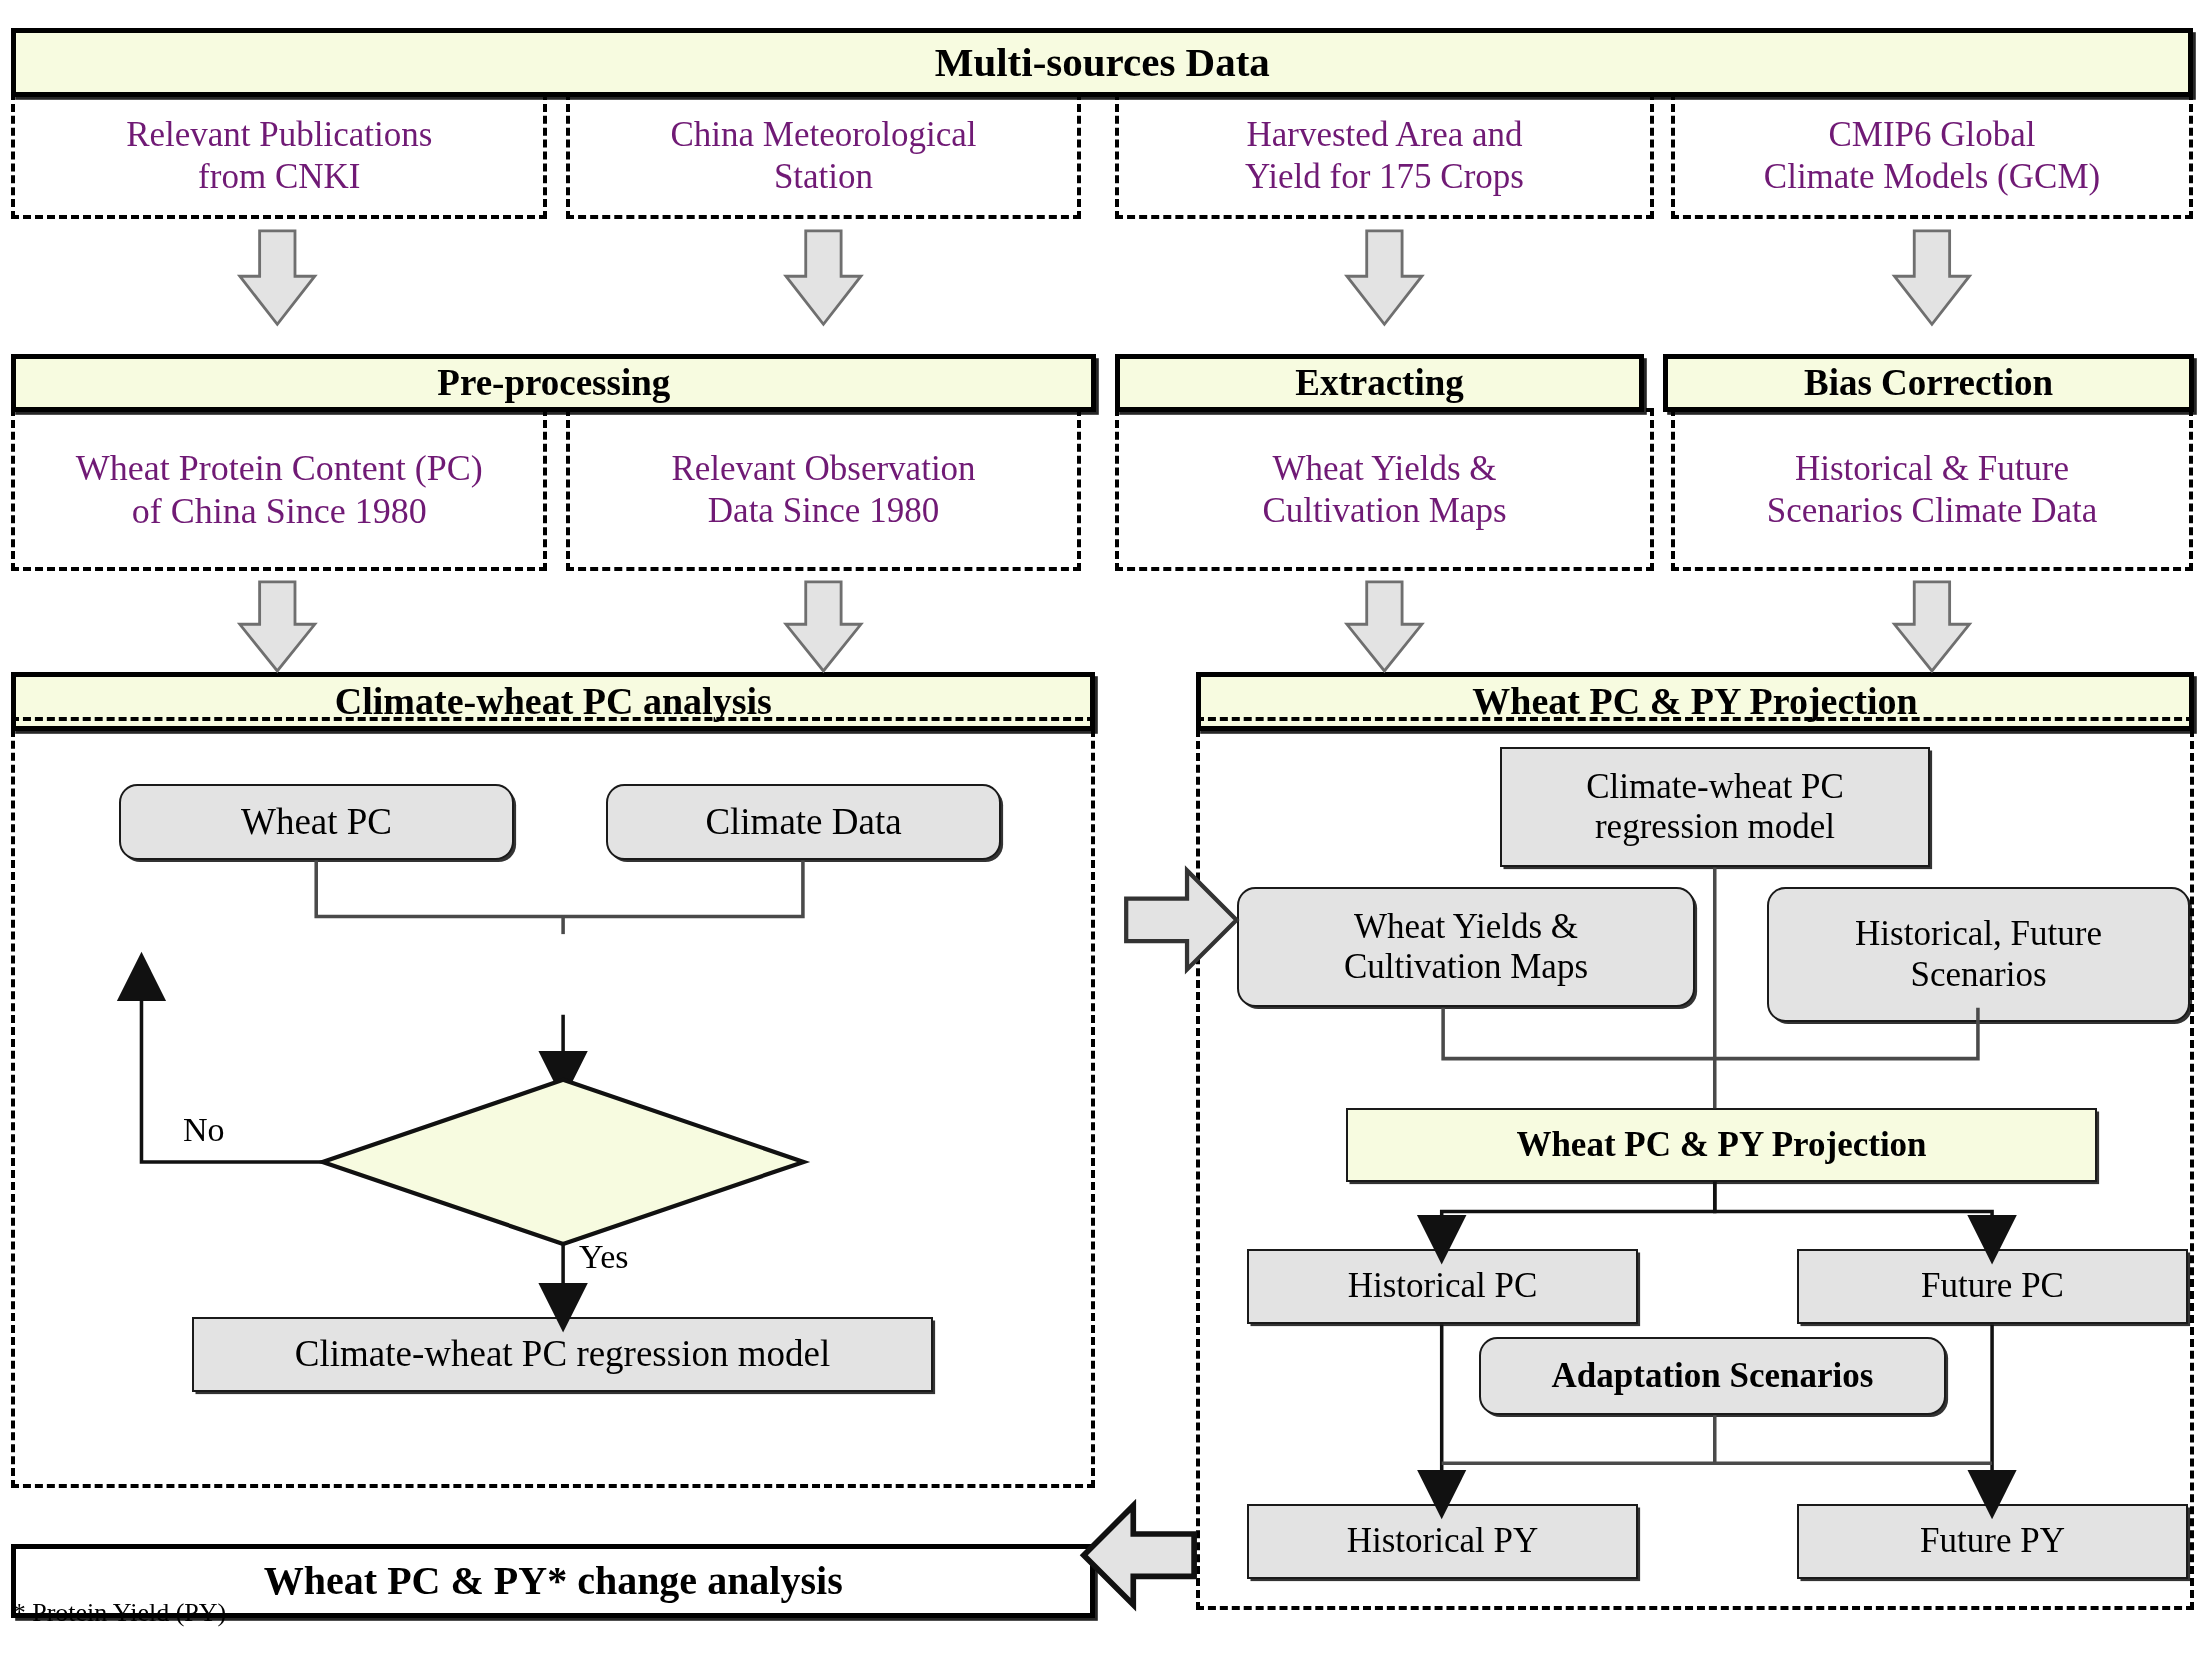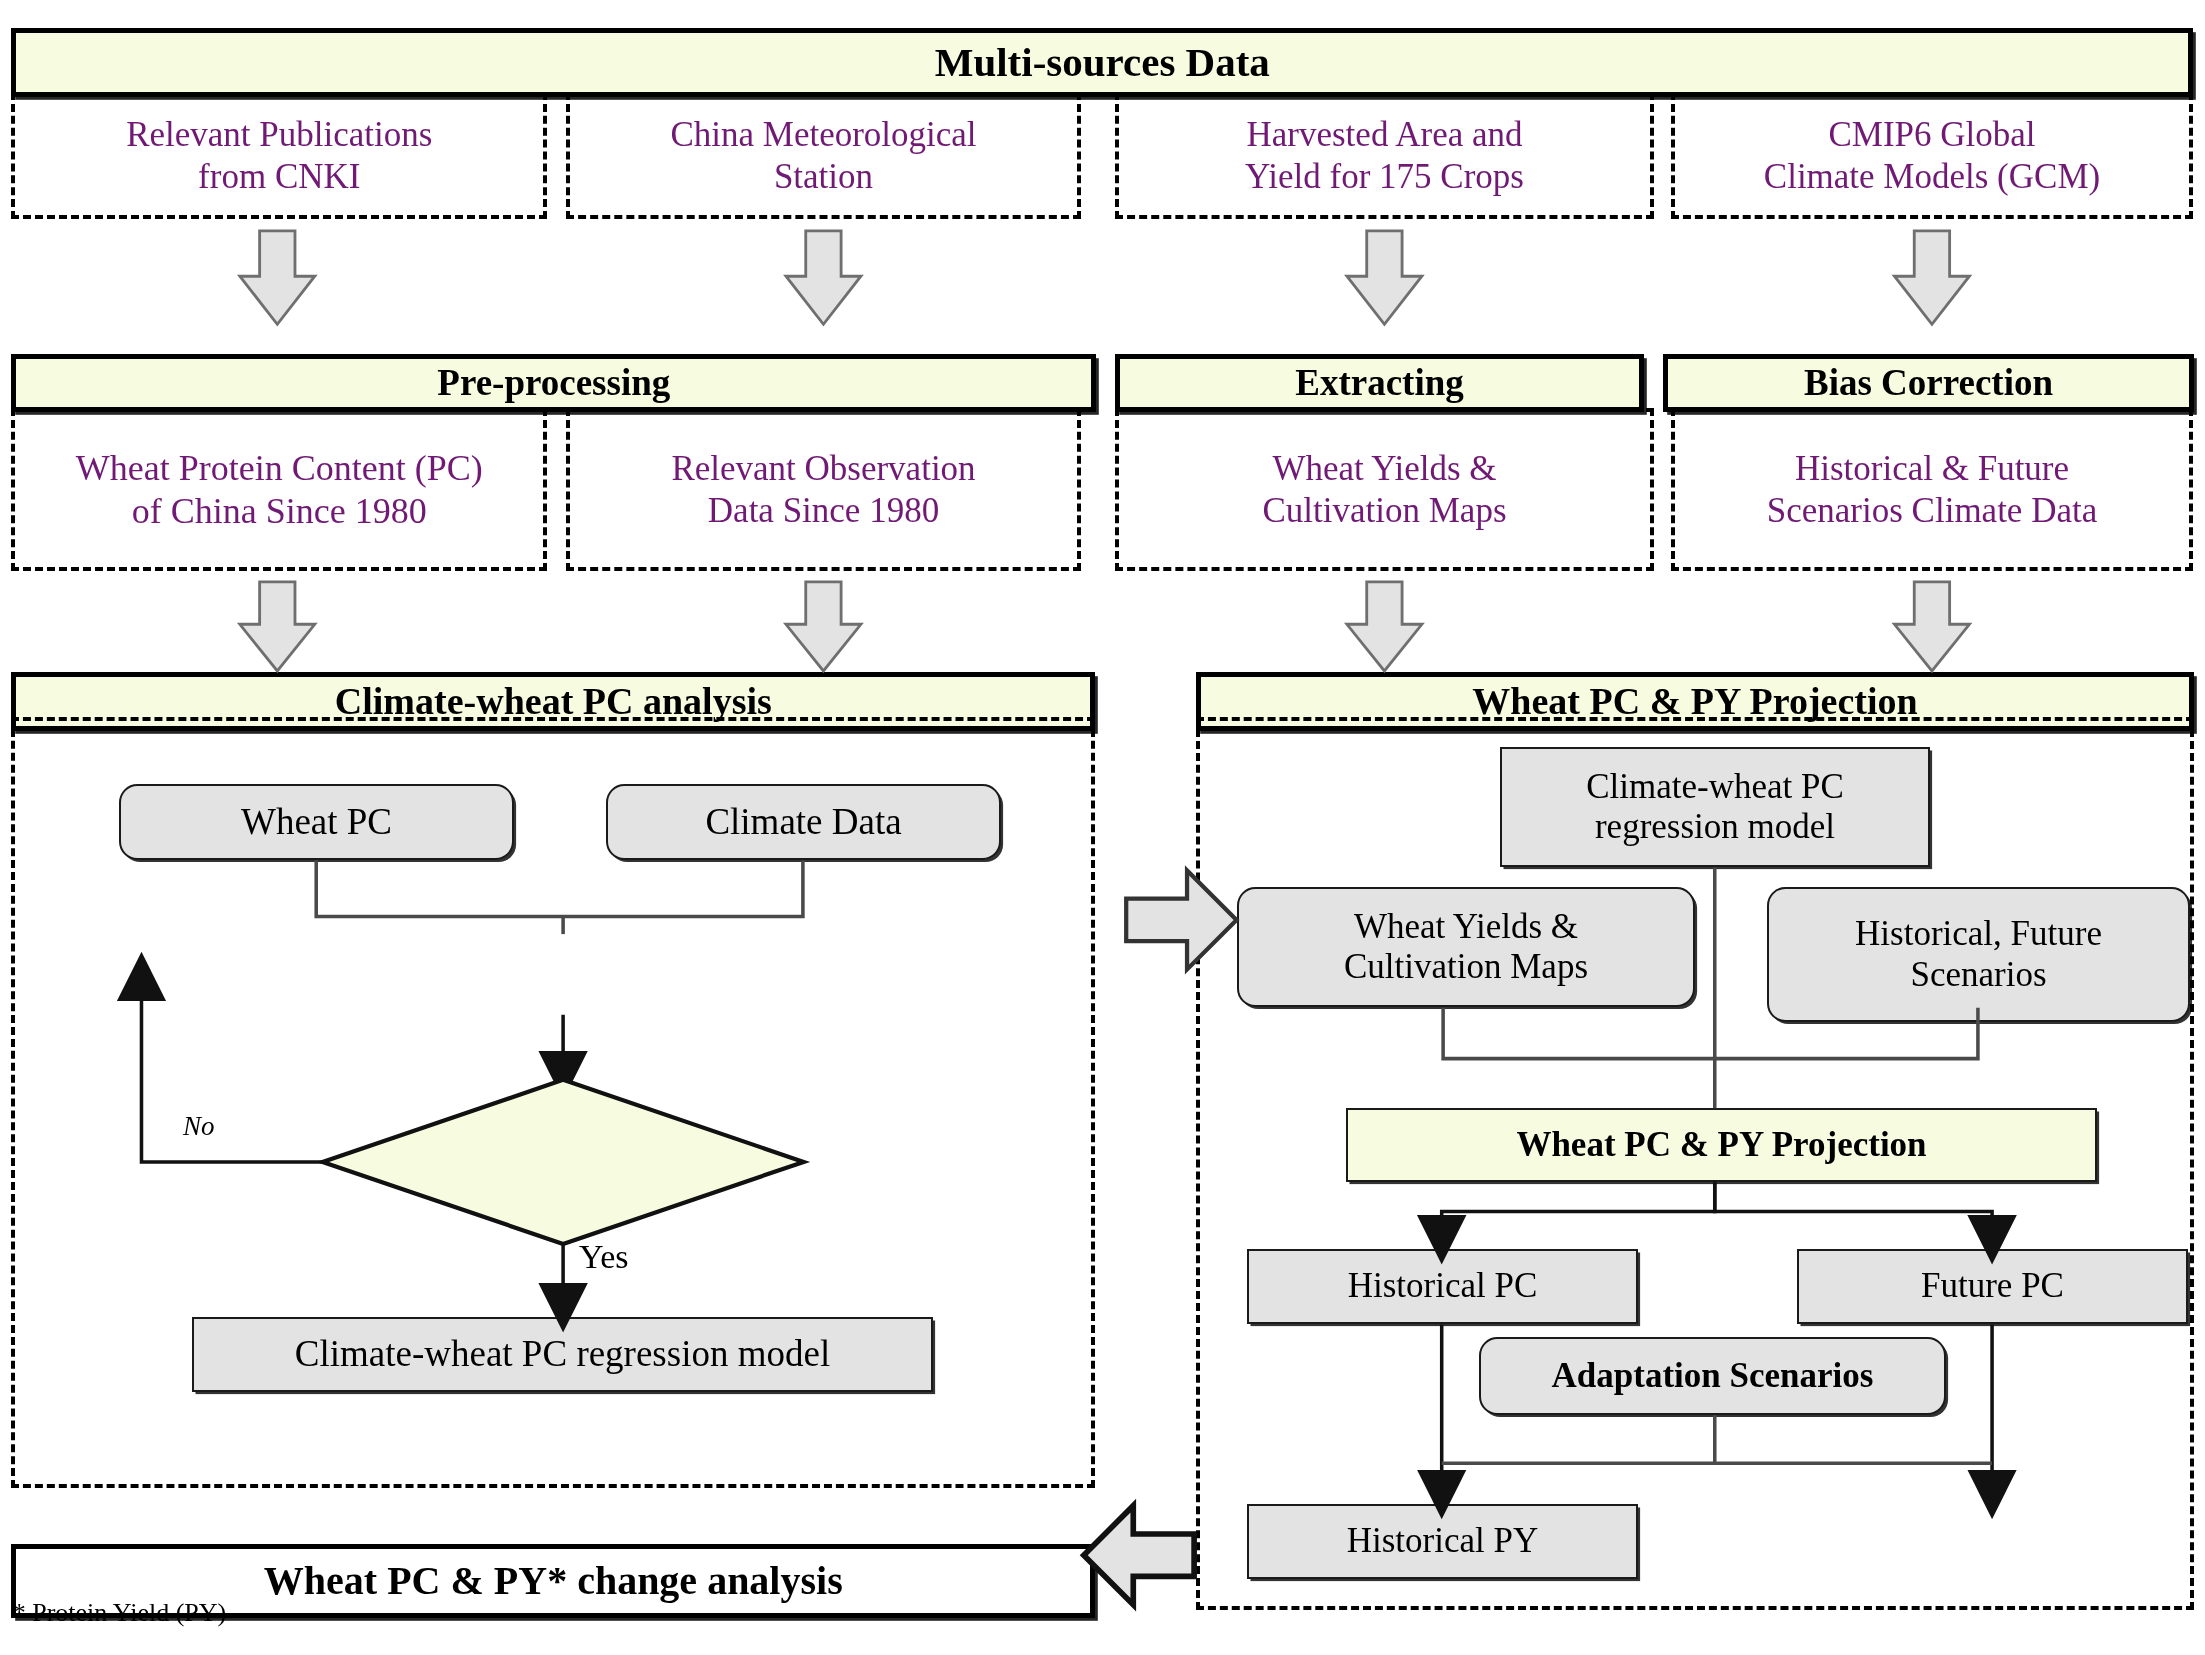--- a/index.html
+++ b/index.html
@@ -122,21 +122,21 @@
   <div class="abs gbox round" style="left:606px;top:784px;width:395px;height:76px;font-size:37px;">
     <span>Climate Data</span>
   </div>
 
 
   <div class="abs" style="left:396px;top:1090px;width:311px;height:141px;display:flex;flex-direction:column;align-items:center;justify-content:center;font-size:35px;line-height:1.18;text-align:center;">
     <span>Model</span>
     <span>validation</span>
   </div>
 
-  <div class="abs plain" style="left:183px;top:1111px;font-size:27px;font-style:italic;">
+  <div class="abs plain" style="left:183px;top:1111px;font-size:34px;">
     <span>No</span>
   </div>
   <div class="abs plain" style="left:579px;top:1238px;font-size:34px;">
     <span>Yes</span>
   </div>
 
   <div class="abs gbox" style="left:192px;top:1317px;width:741px;height:75px;font-size:37px;">
     <span>Climate-wheat PC regression model</span>
   </div>
 
@@ -169,20 +169,23 @@
   <div class="abs gbox" style="left:1797px;top:1249px;width:391px;height:75px;font-size:35px;">
     <span>Future PC</span>
   </div>
 
   <div class="abs gbox round" style="left:1479px;top:1337px;width:467px;height:78px;font-size:35px;font-weight:bold;">
     <span>Adaptation Scenarios</span>
   </div>
 
   <div class="abs gbox" style="left:1247px;top:1504px;width:391px;height:75px;font-size:35px;">
     <span>Historical PY</span>
+  </div>
+  <div class="abs gbox" style="left:1797px;top:1504px;width:391px;height:75px;font-size:35px;">
+    <span>Future PY</span>
   </div>
 
   <div class="abs banner white" style="left:11.3px;top:1523px;width:1084px;height:74px;font-size:40px;">
     <span>Wheat PC &amp; PY* change analysis</span>
   </div>
   <div class="abs plain" style="left:12.7px;top:1598px;font-size:26px;">
     <span>* Protein Yield (PY)</span>
   </div>
 
   <svg class="overlay" viewBox="0 0 3117 2340" xmlns="http://www.w3.org/2000/svg">

